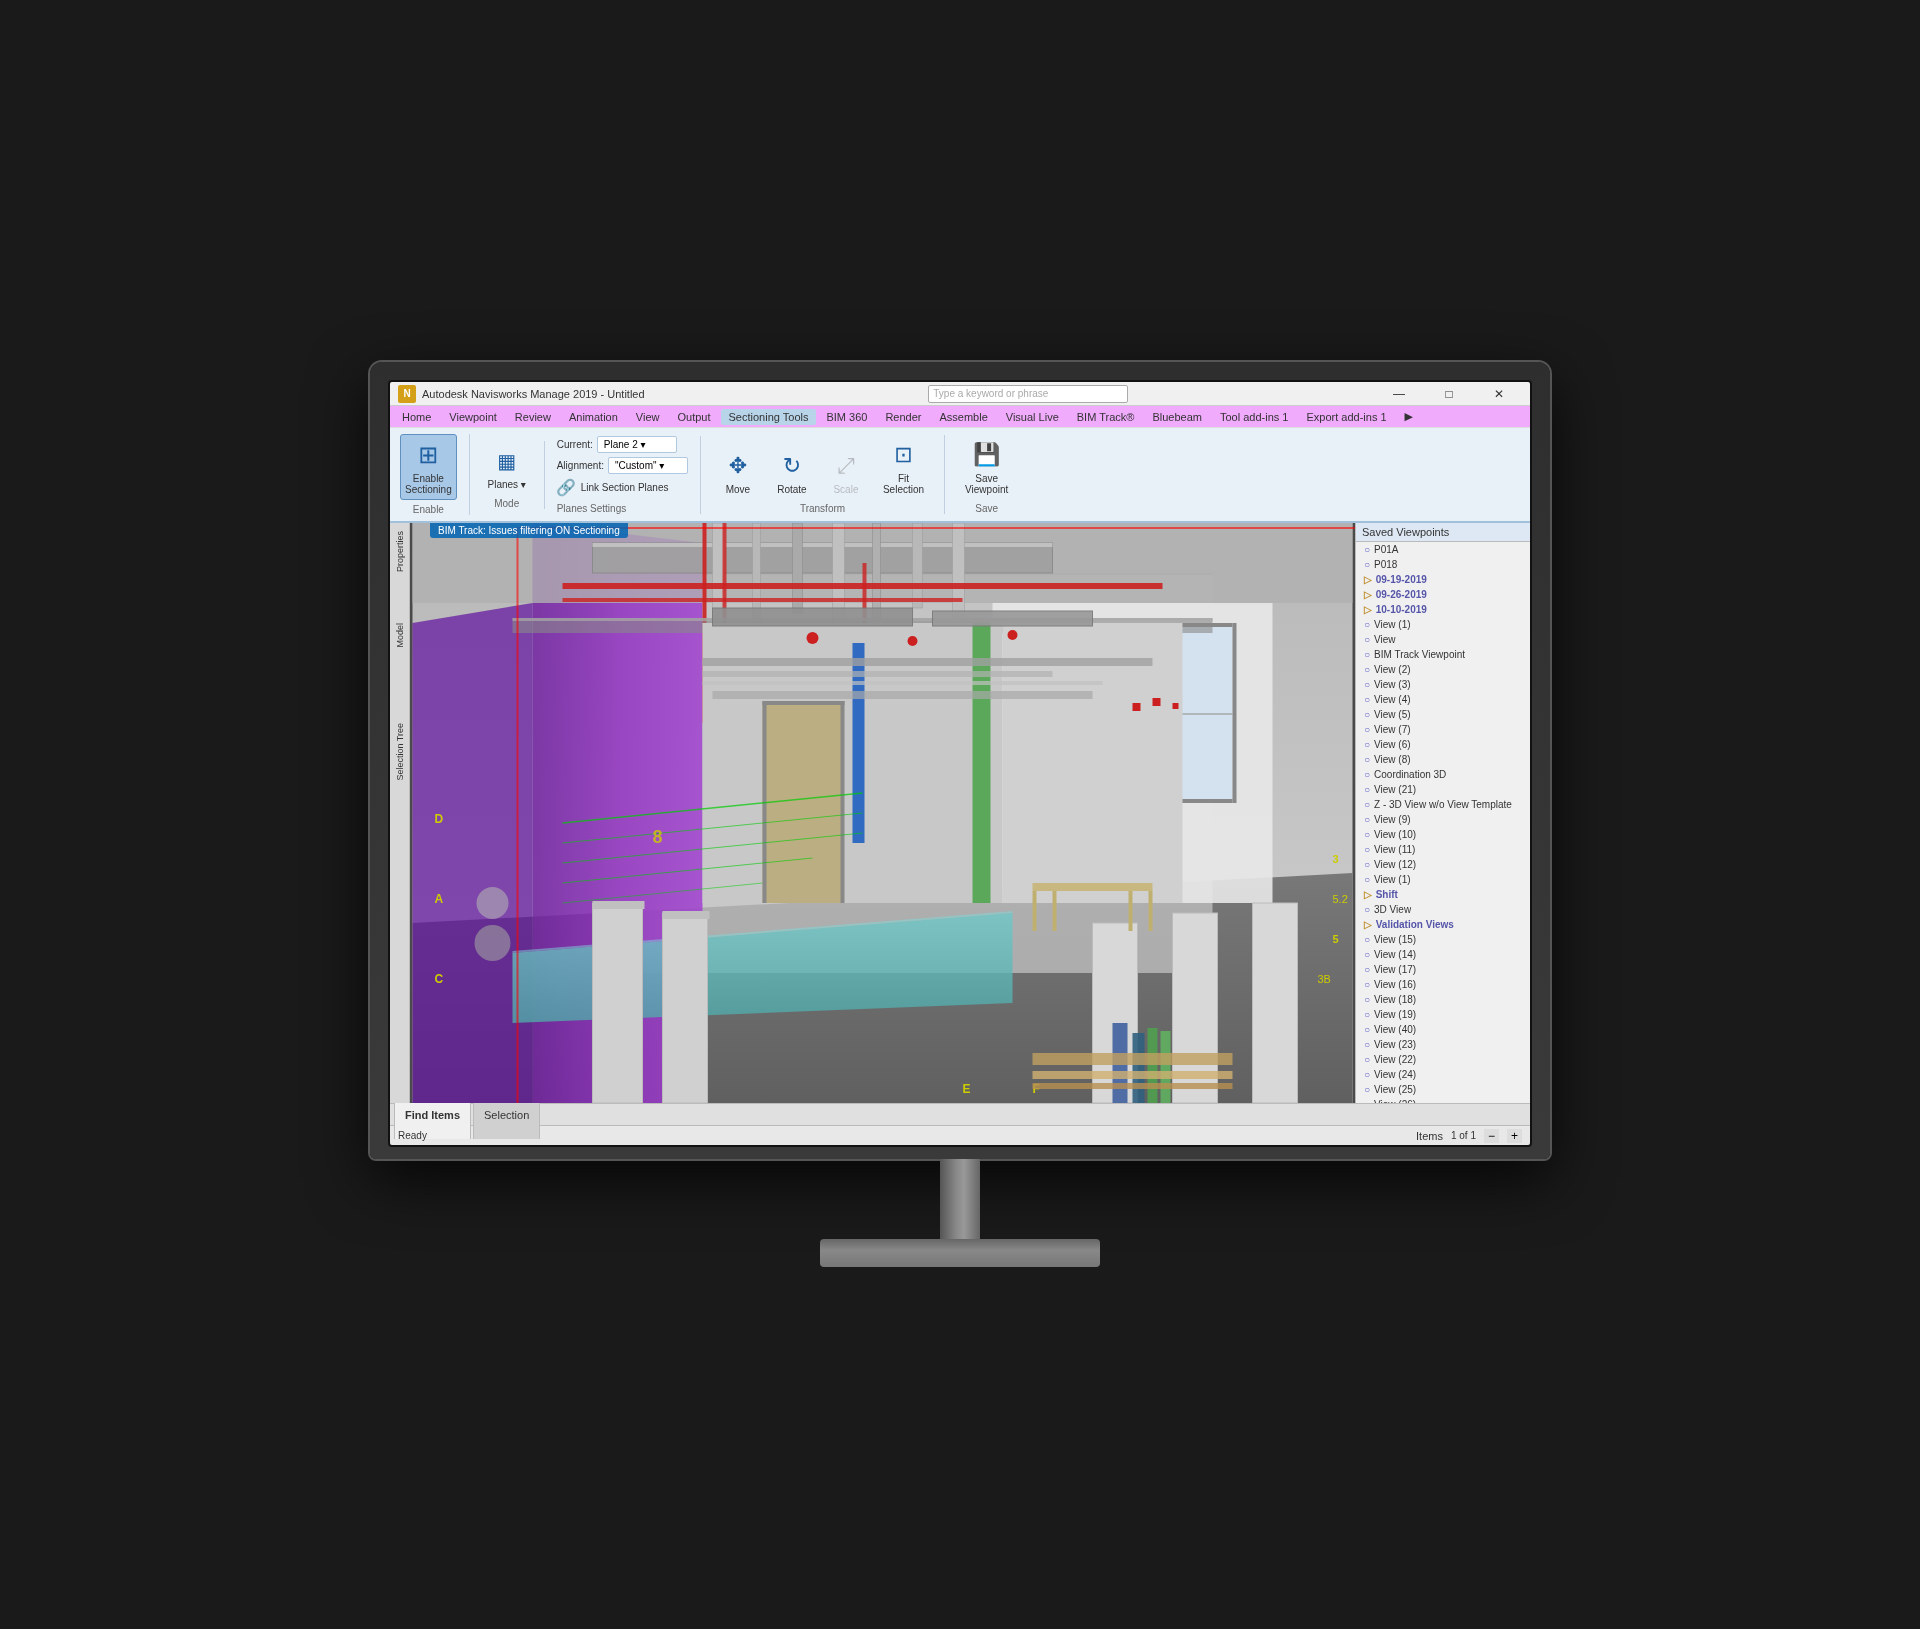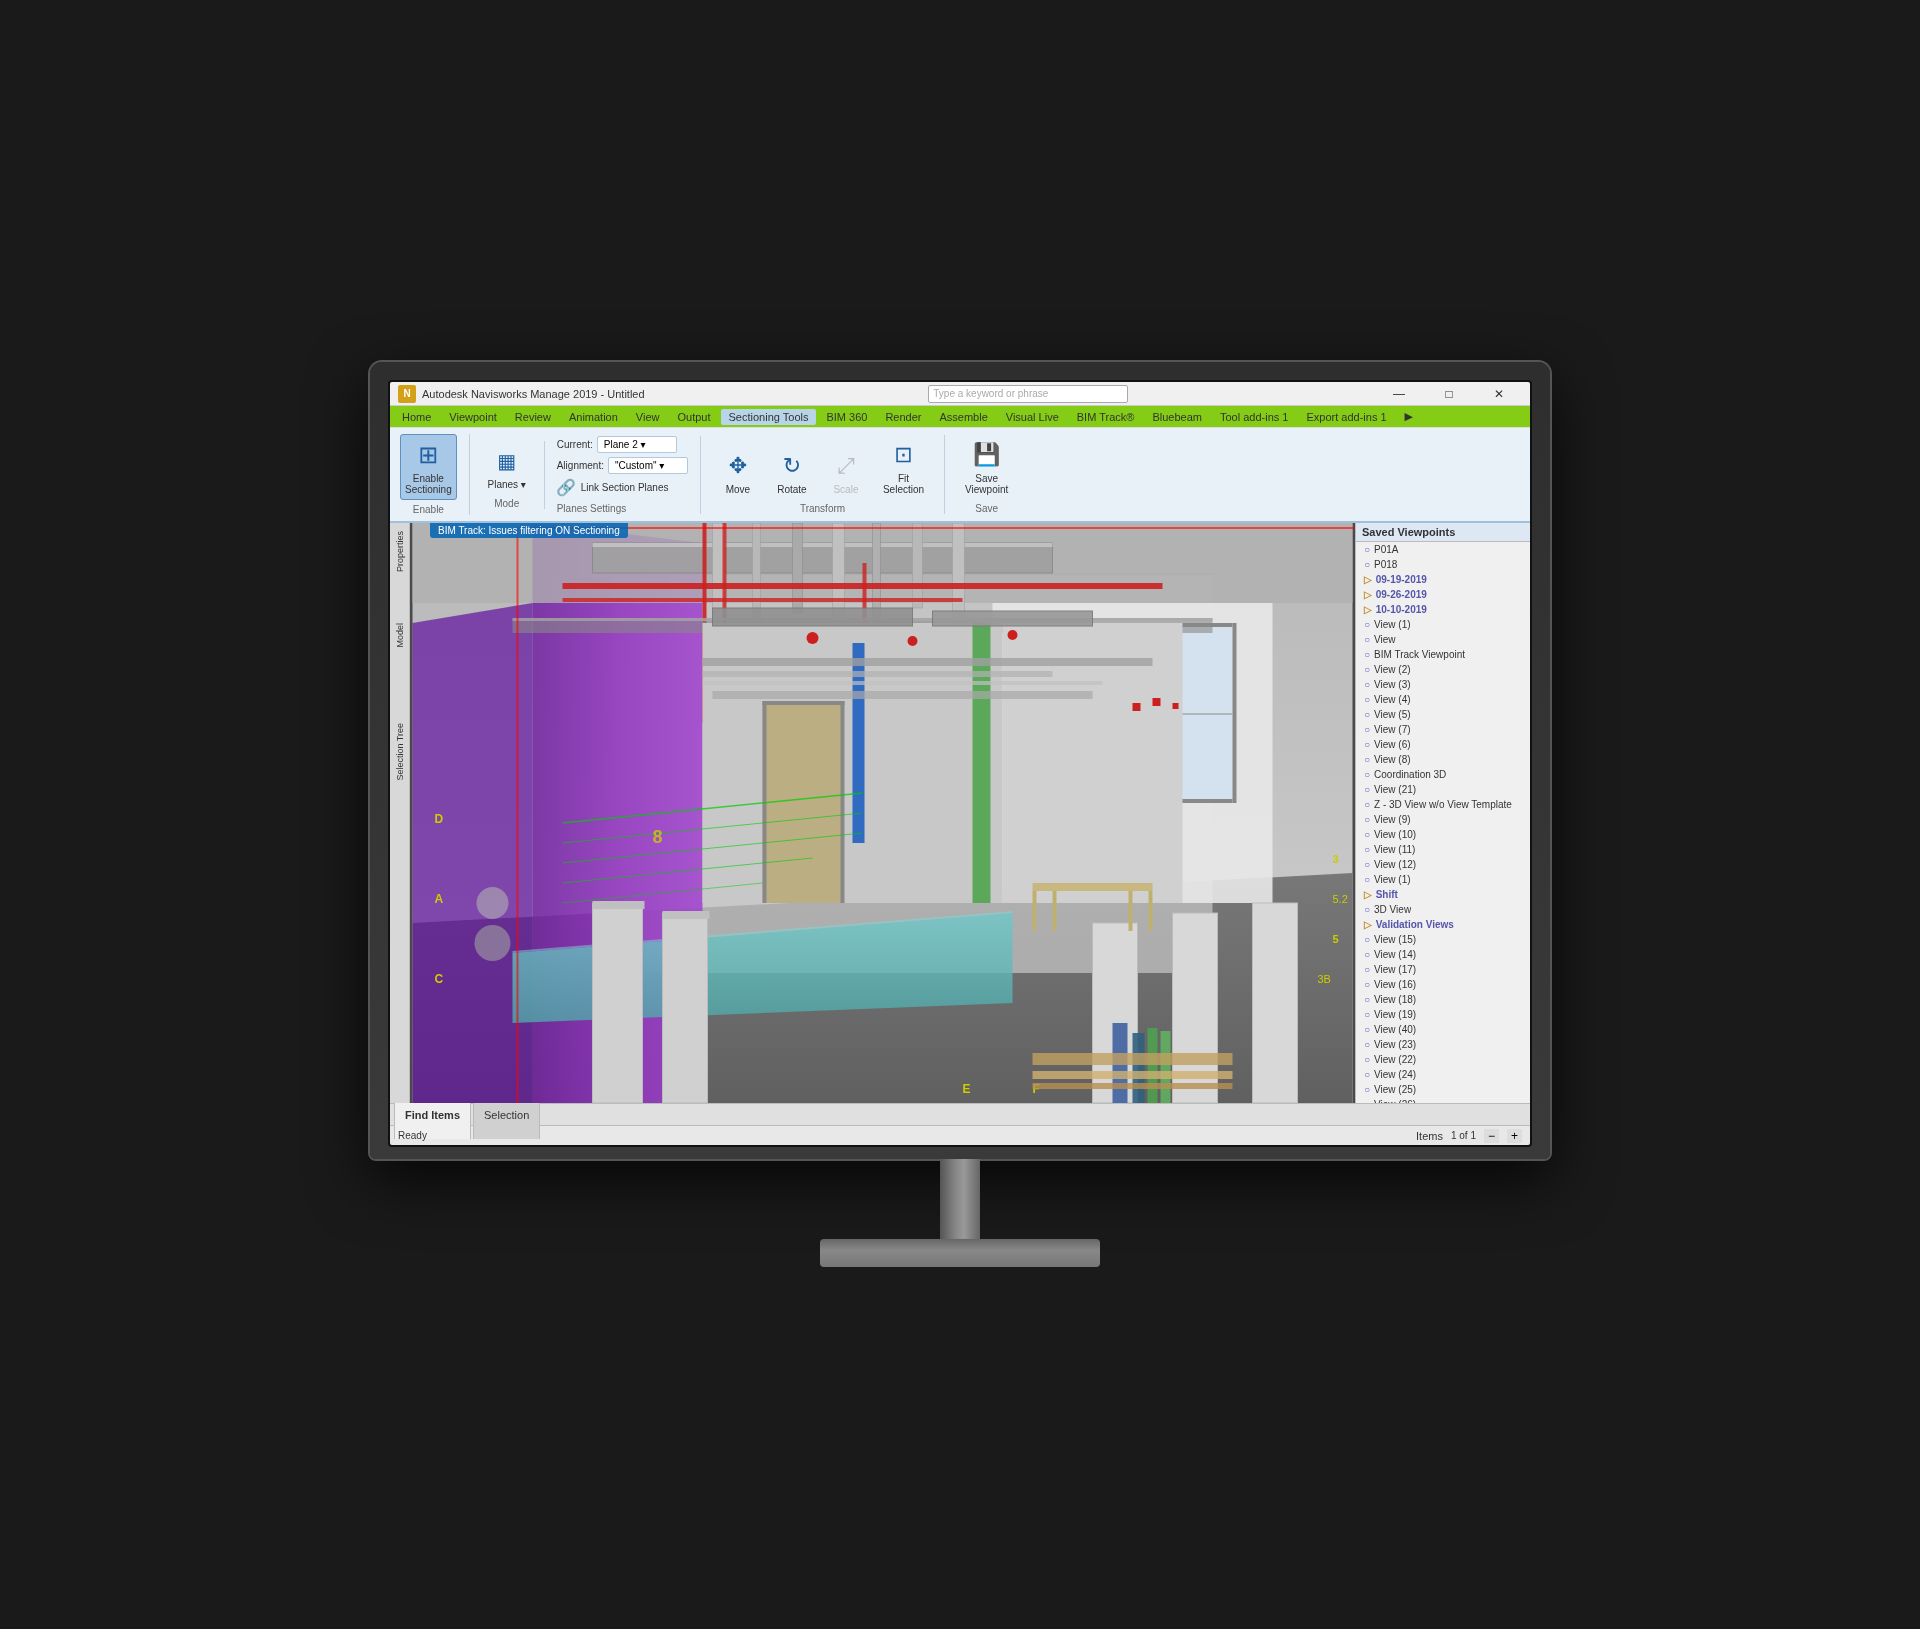--- a/index.html
+++ b/index.html
@@ -99,21 +99,21 @@
       border-radius: 2px;
       padding: 0 4px;
       font-size: 10px;
       color: #888;
       display: flex;
       align-items: center;
     }
 
     
     .menu-bar {
-      background: #84cc16;
+      background: #f0abfc;
       height: 22px;
       display: flex;
       align-items: center;
       padding: 0 4px;
       border-bottom: 1px solid #ddd;
       gap: 2px;
     }
     .menu-item {
       padding: 2px 8px;
       font-size: 11px;
@@ -221,21 +221,21 @@
       background: #f0f0f0;
       border-left: 1px solid #bbb;
       display: flex;
       flex-direction: column;
       overflow: hidden;
     }
     .right-panel-header {
       background: #dde8f4;
       padding: 3px 6px;
       font-size: 11px;
-      font-weight: bold;
+      font-weight: normal;
       color: #333;
       border-bottom: 1px solid #bbb;
     }
     .right-panel-content {
       flex: 1;
       overflow-y: auto;
       font-size: 10px;
     }
     .viewpoint-item {
       padding: 2px 8px;

